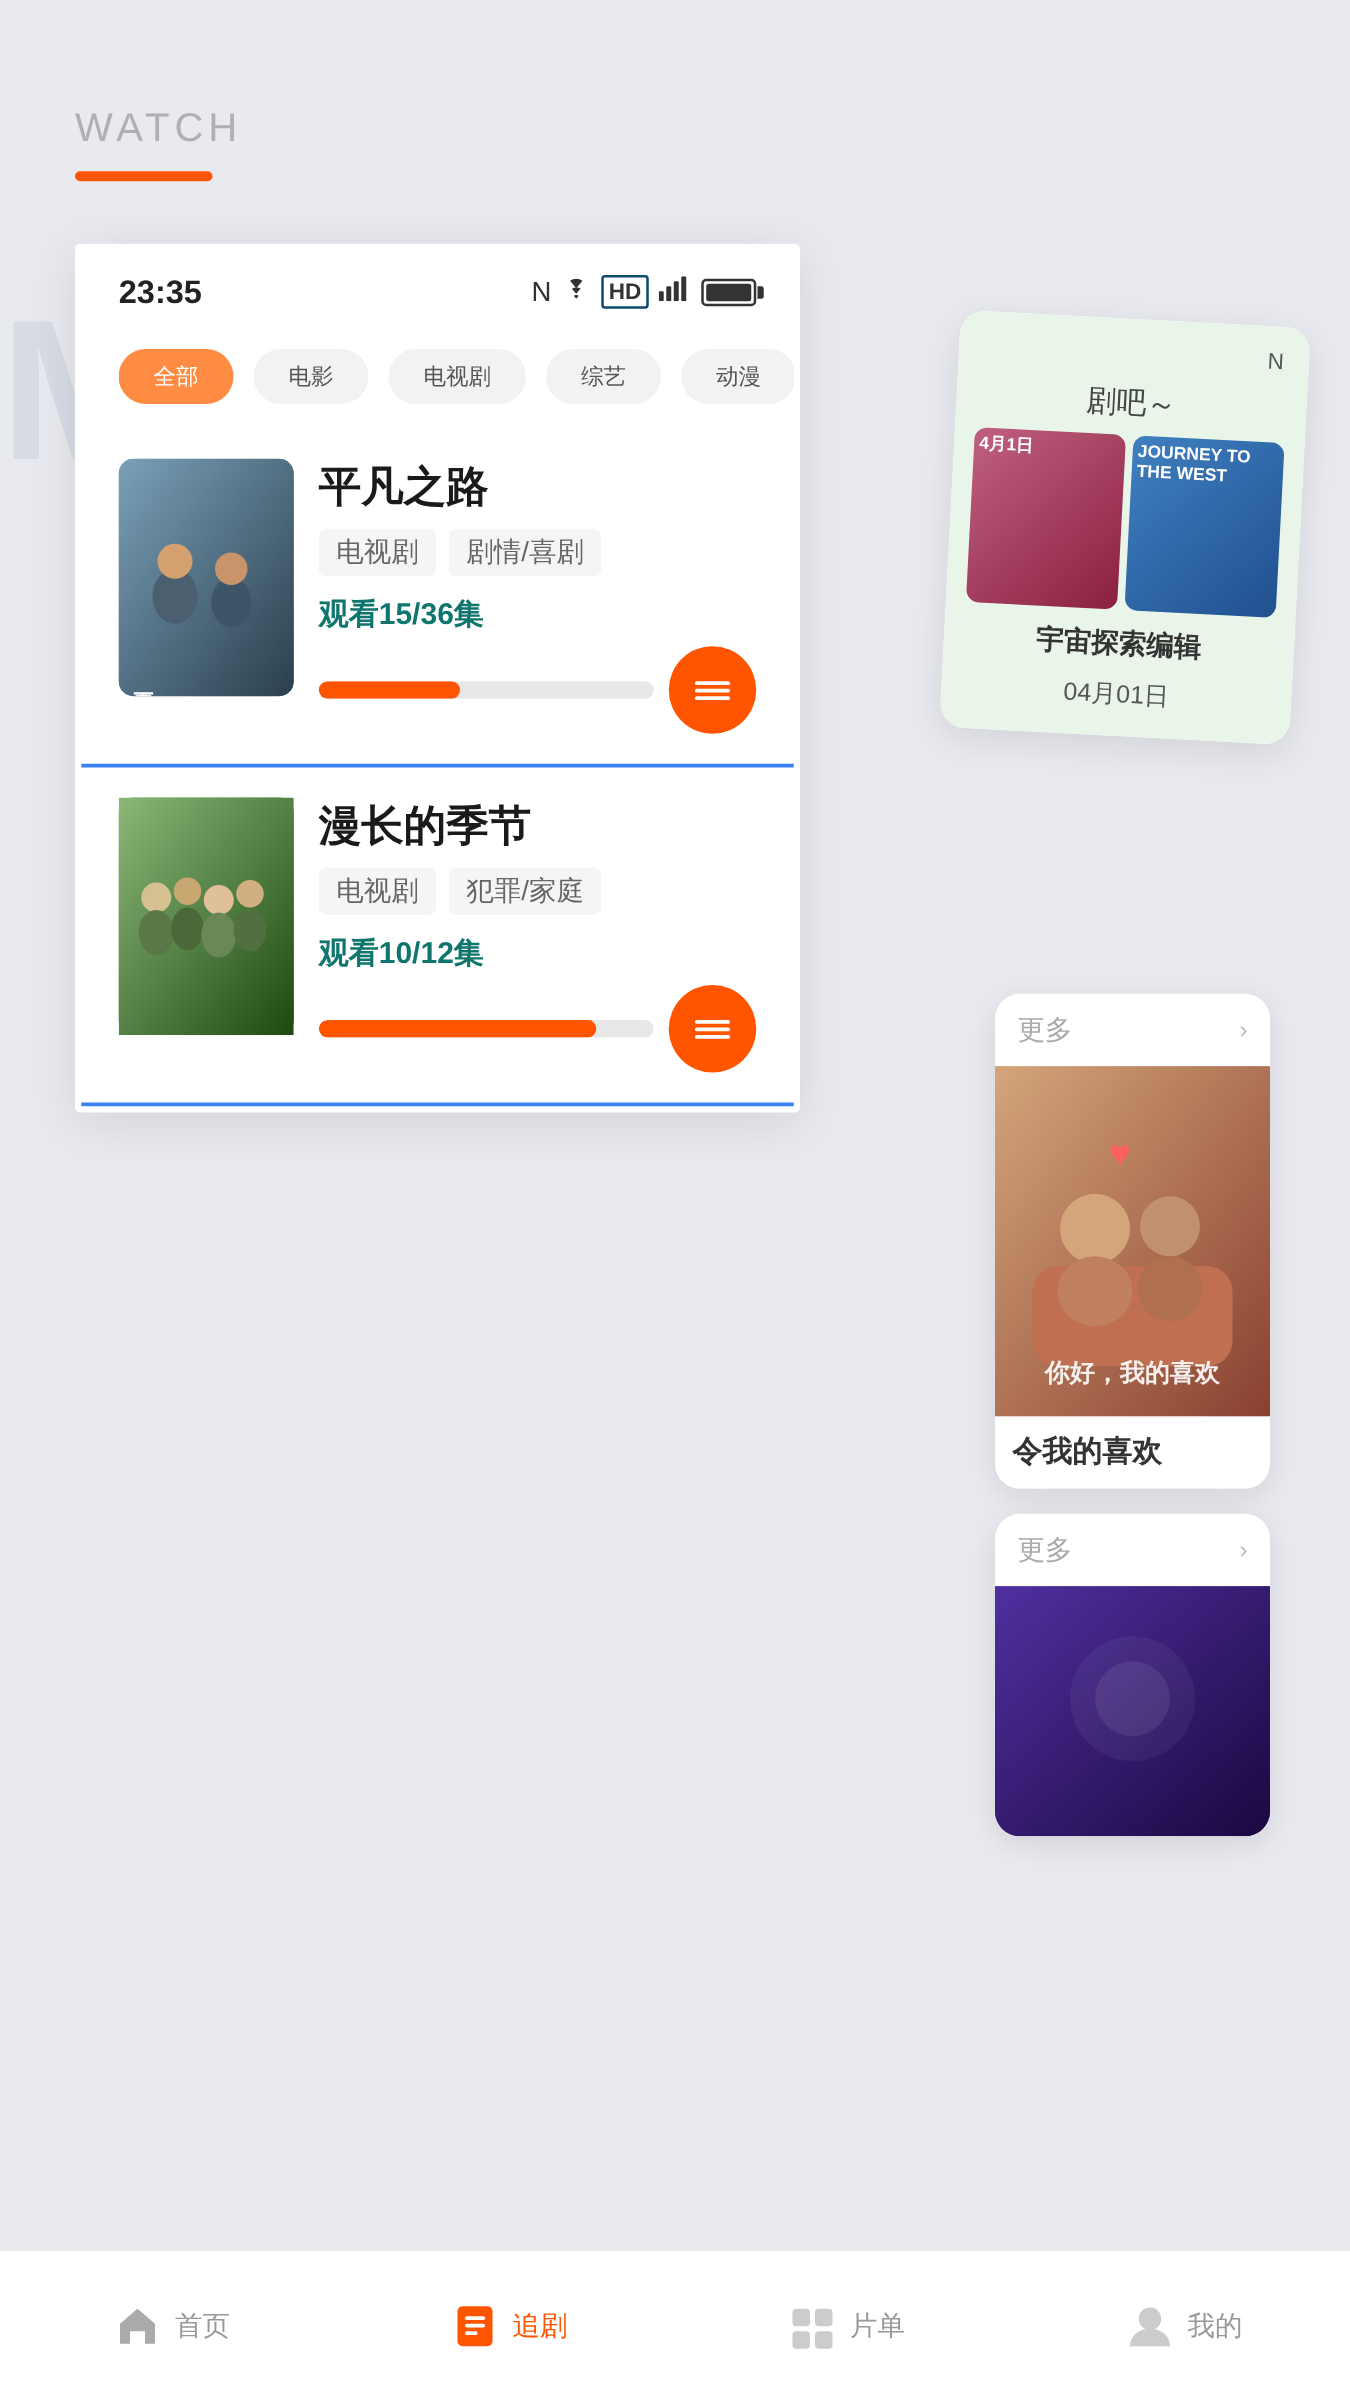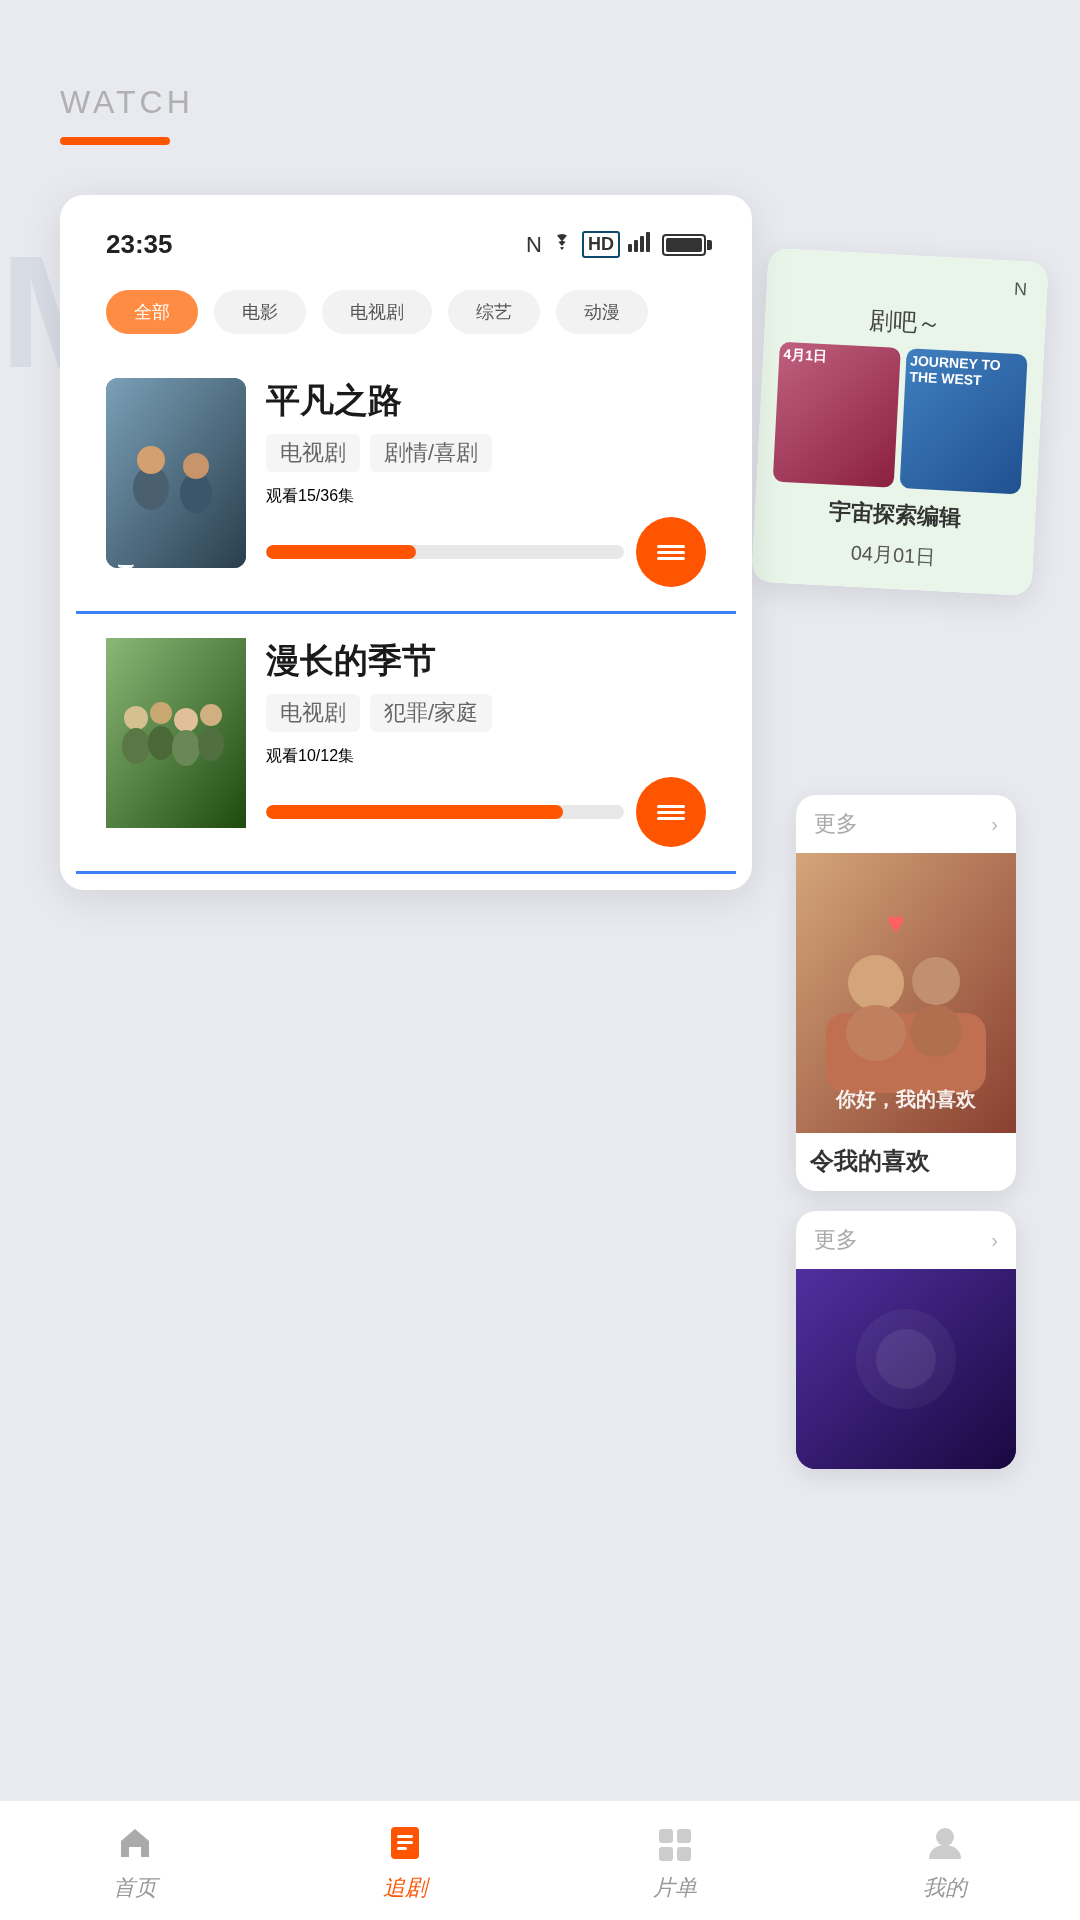--- a/index.html
+++ b/index.html
@@ -55,25 +55,25 @@
     .main-card-area {
       position: relative;
       z-index: 2;
       padding: 0 60px;
       margin-top: 20px;
     }
 
     
     .primary-card {
       background: #fff;
-      border-radius: 24px;
-      padding: 16px;
+      border-radius: 4px;
+      padding: 5px;
       overflow: hidden;
       box-shadow: 0 8px 40px rgba(0,0,0,0.10);
-      width: 692px;
+      width: 580px;
       position: relative;
       z-index: 3;
     }
 
     
     .status-bar {
       display: flex;
       justify-content: space-between;
       align-items: center;
       padding: 18px 30px 10px 30px;
@@ -254,23 +254,23 @@
       flex-wrap: wrap;
     }
     .show-tag {
       padding: 4px 14px;
       background: #f5f5f5;
       border-radius: 6px;
       font-size: 22px;
       color: #666;
     }
     .show-progress-label {
-      font-size: 16px;
-      color: #000000;
-      font-weight: 400;
+      font-size: 24px;
+      color: #0f766e;
+      font-weight: 700;
       margin-bottom: 10px;
     }
     .progress-row {
       display: flex;
       align-items: center;
       gap: 12px;
     }
     .progress-bar-bg {
       flex: 1;
       height: 14px;
@@ -433,25 +433,24 @@
       height: 120px;
       background: #fff;
       display: flex;
       align-items: center;
       justify-content: space-around;
       border-top: 1px solid #eee;
       z-index: 100;
     }
     .nav-item {
       display: flex;
-      flex-direction: column;
+      flex-direction: row;
       align-items: center;
       gap: 6px;
       cursor: pointer;
-      font-style: italic;
     }
     .nav-icon {
       width: 48px;
       height: 48px;
       display: flex;
       align-items: center;
       justify-content: center;
     }
     .nav-label {
       font-size: 22px;

